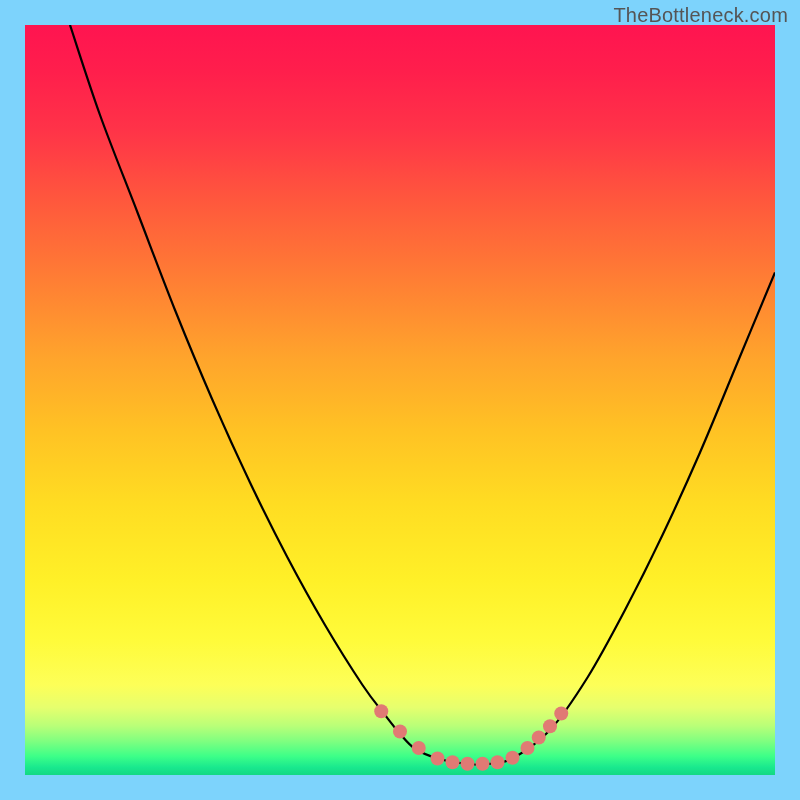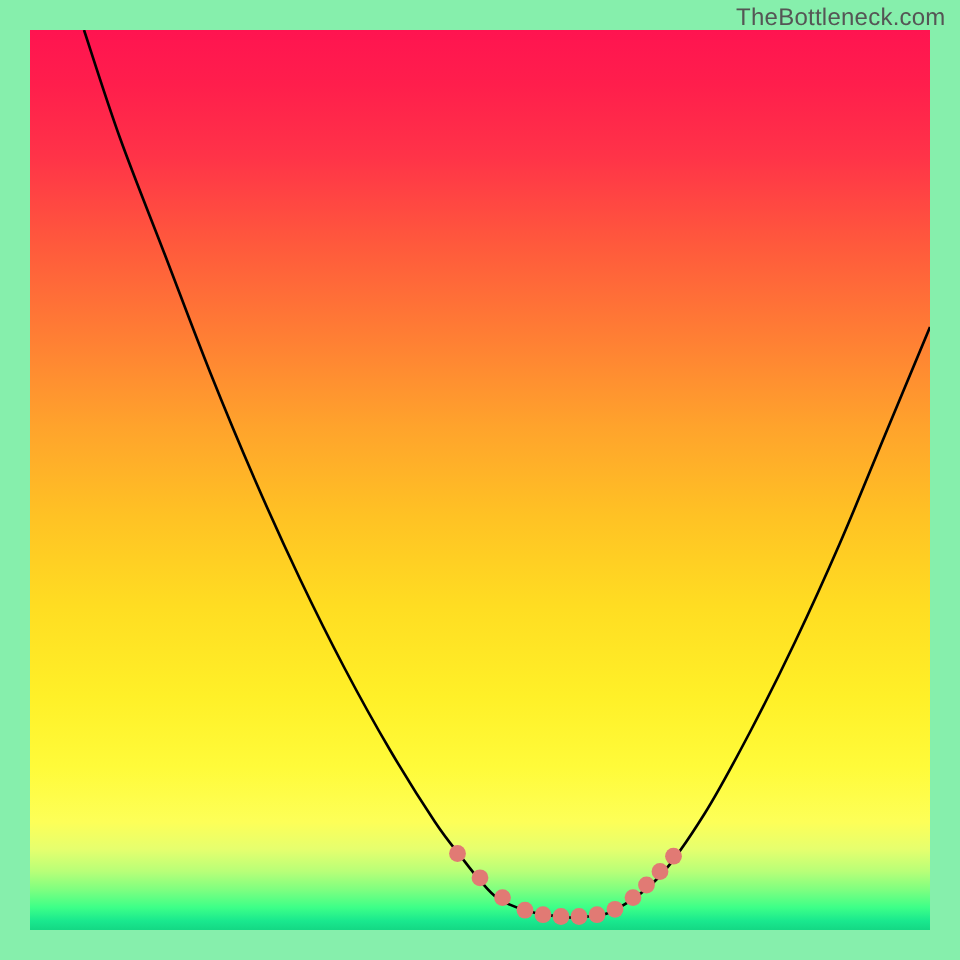--- a/index.html
+++ b/index.html
@@ -9,21 +9,21 @@
     height: 800px;
     overflow: hidden;
     background: #000;
     font-family: Arial, Helvetica, sans-serif;
   }
   .frame {
     position: absolute;
     top: 0; left: 0;
     width: 800px;
     height: 800px;
-    background: #86efac;
+    background: #7dd3fc;
   }
   .plot-area {
     position: absolute;
     top: 25px;
     left: 25px;
     width: 750px;
     height: 750px;
     overflow: hidden;
   }
   .gradient {

